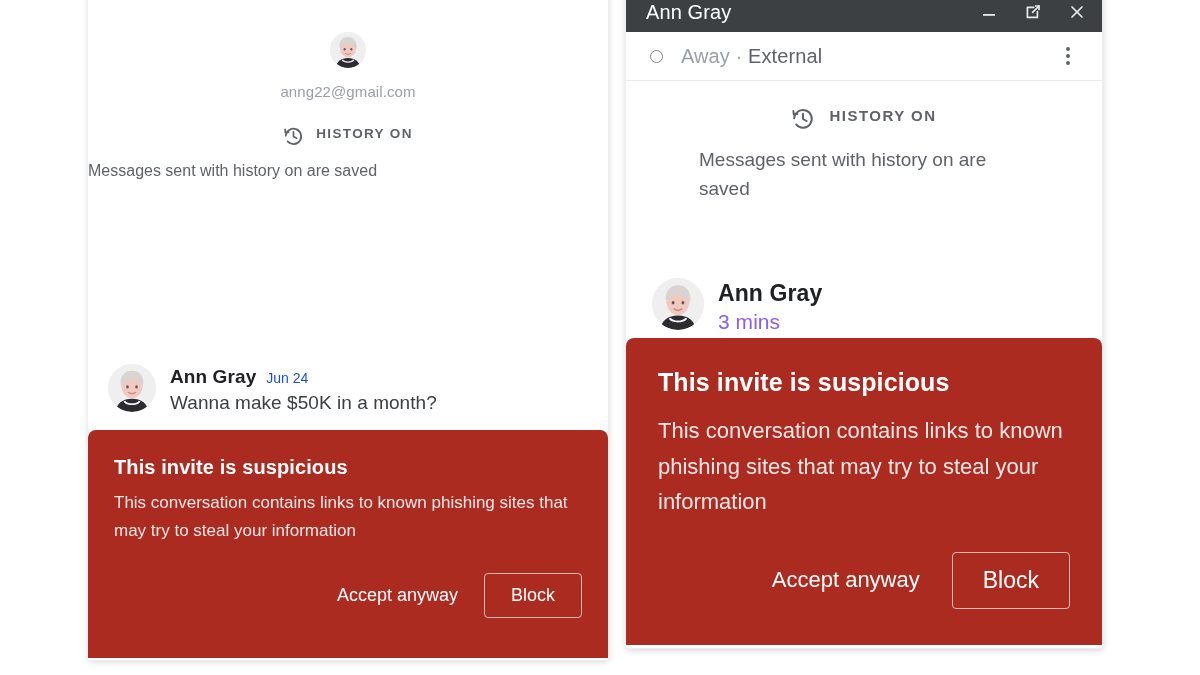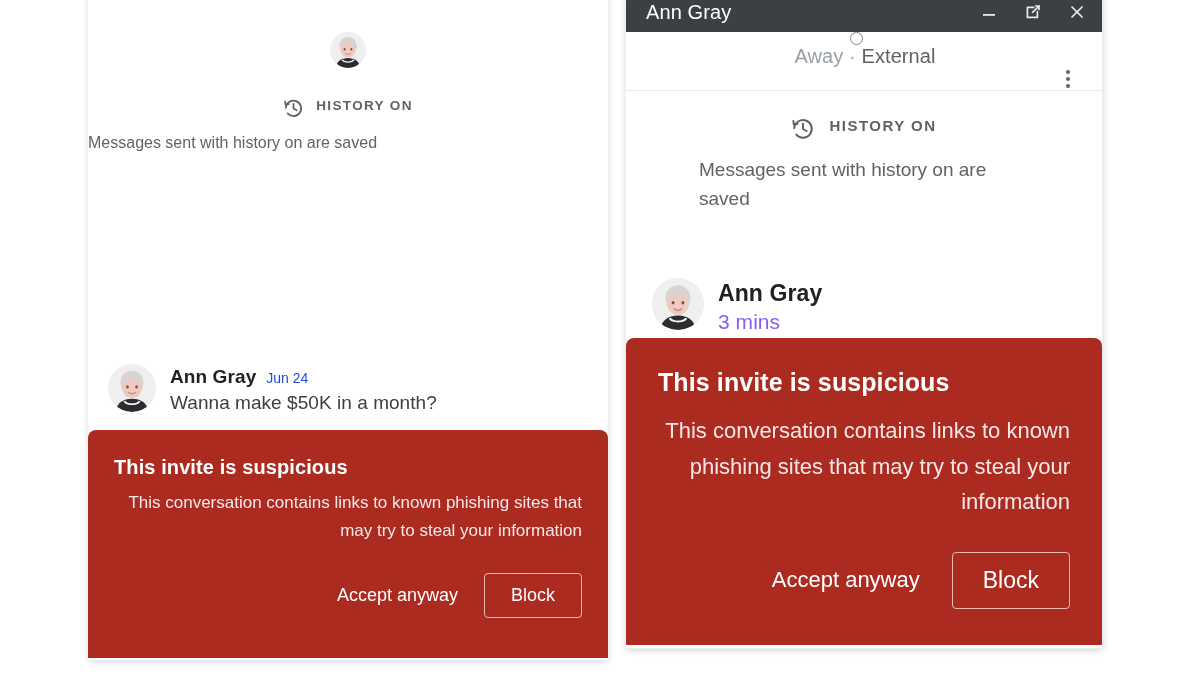--- a/index.html
+++ b/index.html
@@ -113,21 +113,20 @@
     border-radius: 8px 8px 0 0;
     color: #ffffff;
     box-sizing: border-box;
   }
   .warn-title {
     font-weight: 700;
     color: #ffffff;
   }
   .warn-body {
     color: #f6e7e6;
-    text-align: right;
   }
   .warn-actions {
     display: flex;
     align-items: center;
     justify-content: flex-end;
   }
   .btn-text {
     color: #ffffff;
     background: transparent;
     border: none;
@@ -184,28 +183,27 @@
   }
   .tb-actions { display: flex; align-items: center; gap: 22px; }
   .tb-btn {
     width: 22px; height: 22px;
     display: flex; align-items: center; justify-content: center;
     cursor: pointer;
   }
   .tb-btn svg { display: block; }
 
   .statusbar {
-    height: 59px;
+    height: 49px;
     background: #ffffff;
     border-bottom: 1px solid #e8eaed;
     display: flex;
     align-items: center;
     padding: 0 22px 0 24px;
     box-sizing: border-box;
-    flex-direction: column;
   }
   .status-dot {
     width: 11px; height: 11px;
     border-radius: 50%;
     border: 1.8px solid #80868b;
     background: transparent;
     flex: none;
     margin-right: 18px;
   }
   .status-text { font-size: 20px; letter-spacing: 0.1px; }
@@ -264,20 +262,21 @@
           <ellipse cx="18" cy="16" rx="8" ry="9.6" fill="#f0c9c1"></ellipse>
           <path d="M9.4 14.2c0-6 3.9-9.2 8.6-9.2s8.6 3.2 8.6 9.2c0 1.3-1 2.3-2 1.6-1.1-2.9-4-4.2-6.6-4.2-2.3 0-5 1-6.4 3.5-.9 1.3-2.2.5-2.2-.9z" fill="#d9d3d1"></path>
           <path d="M24.4 12.4c1.9 1.3 2.6 3.4 2.4 5.6-.3-1.7-1-3.3-2.4-4.4z" fill="#c9c2c0"></path>
           <ellipse cx="14.6" cy="17.2" rx="1" ry="1.2" fill="#6b5550"></ellipse>
           <ellipse cx="21.4" cy="17.2" rx="1" ry="1.2" fill="#6b5550"></ellipse>
           <path d="M15.4 21.4c1.6 1.2 3.6 1.2 5.2 0" stroke="#c78d83" stroke-width="1.1" fill="none" stroke-linecap="round"></path>
           <path d="M13 27.5c1.4 2.6 8.6 2.6 10 0l1.4.6c-1.6 3.6-11.2 3.6-12.8 0z" fill="#f3f3f4"></path>
         </g>
       </svg>
     </span>
+    <div class="lp-email">anng22@gmail.com</div>
 
     <div class="history-row">
       <span class="hist-icon">
         <svg width="21" height="21" viewBox="0 0 24 24" fill="none" stroke="#5f6368" stroke-width="2" stroke-linecap="round" stroke-linejoin="round">
           <path d="M3.2 11.2a8.8 8.8 0 1 1 2.1 6.4"></path>
           <polyline points="6.4,7.0 2.8,7.6 2.4,4.0"></polyline>
           <polyline points="12,6.8 12,12 15.6,14"></polyline>
         </svg>
       </span>
       <span class="history-label">HISTORY ON</span>

